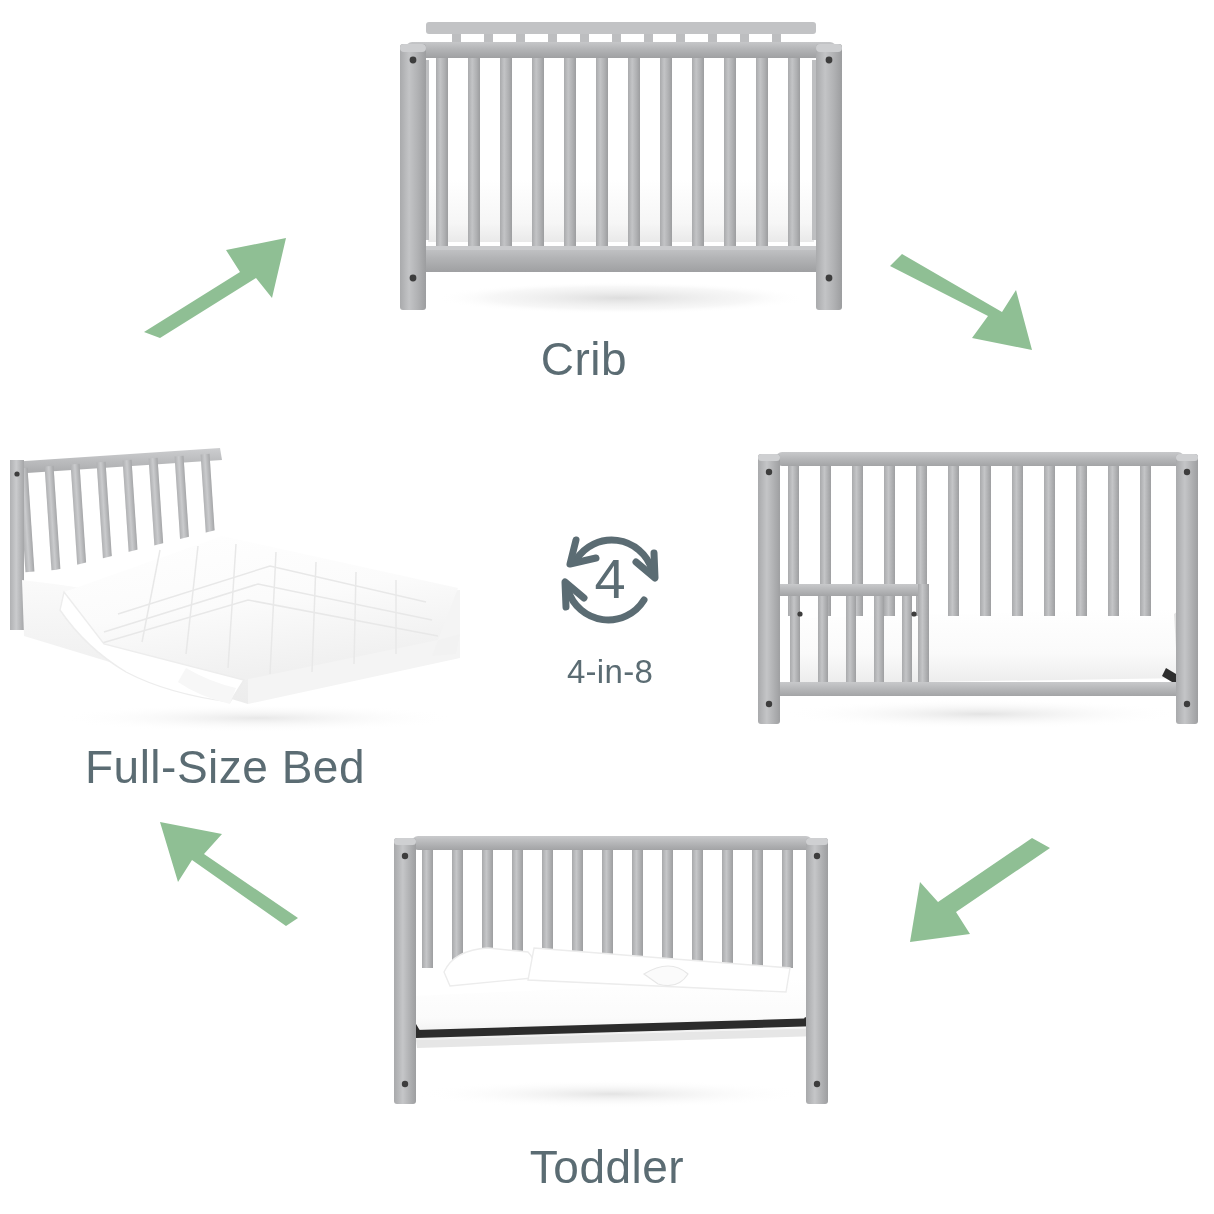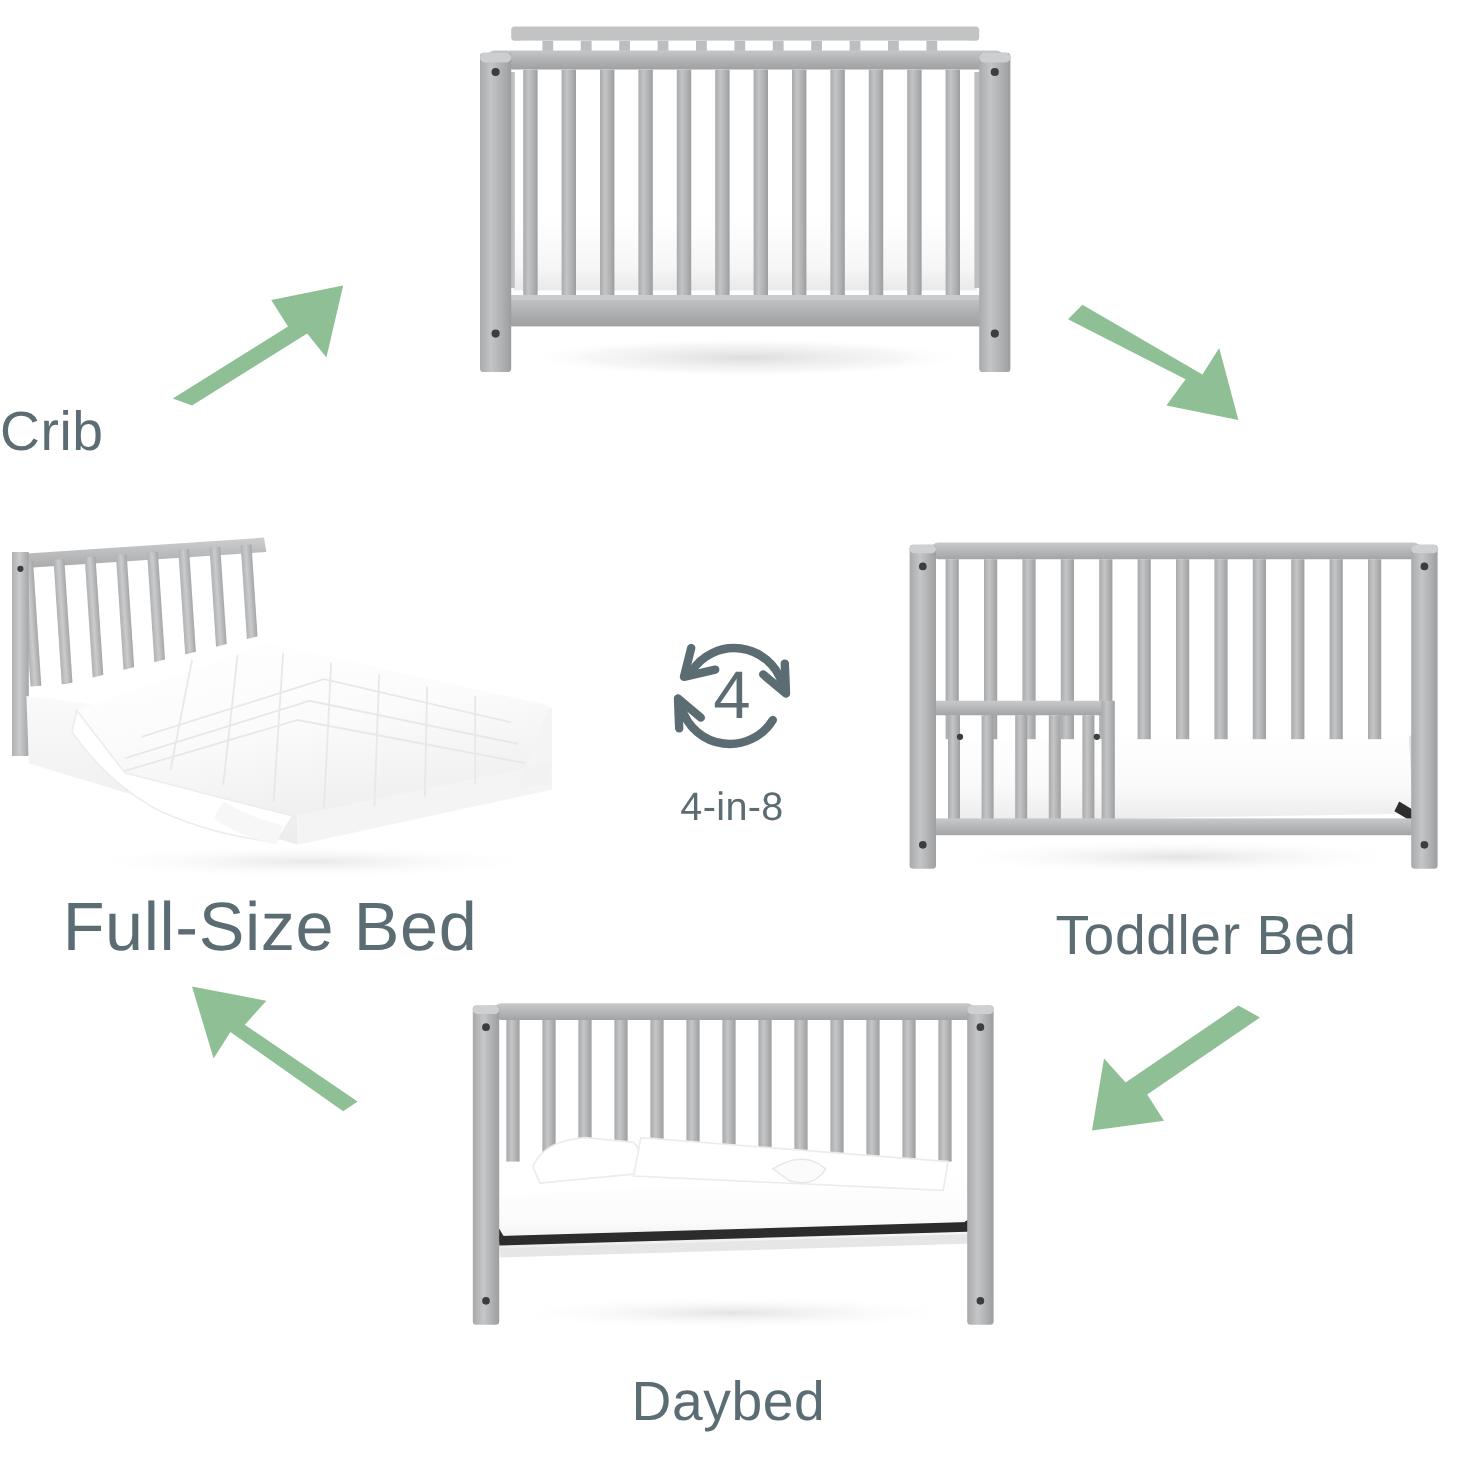--- a/index.html
+++ b/index.html
@@ -25,22 +25,22 @@
 
   
   .label {
     position: absolute;
     color: #5b6c73;
     font-family: "Liberation Sans", sans-serif;
     font-weight: 400;
     white-space: nowrap;
     letter-spacing: 0.5px;
   }
-  #label-crib      { left: 0;    top: 332px;  width: 1136px; text-align: left; font-size: 46px; }
-  #label-full      { left: 20px; top: 740px;  width: 410px;  text-align: center; font-size: 57px; }
+  #label-crib      { left: 16px;    top: 332px;  width: 1136px; text-align: center; font-size: 46px; }
+  #label-full      { left: 20px; top: 740px;  width: 410px;  text-align: center; font-size: 46px; }
   #label-toddler   { left: 800px;top: 752px;  width: 410px;  text-align: center; font-size: 46px; }
   #label-daybed    { left: 0;    top: 1140px; width: 1214px; text-align: center; font-size: 46px; }
 
   
   #center-badge {
     position: absolute;
     left: 455px;
     top: 518px;
     width: 310px;
     text-align: center;
@@ -389,16 +389,15 @@
 
       <path d="M94 102 L100 78 L74 84" fill="none" stroke="#5b6c73" stroke-width="7" stroke-linecap="round" stroke-linejoin="round" opacity="0"></path>
 
       <text x="62" y="80" text-anchor="middle" font-family="Liberation Sans, sans-serif" font-size="56" fill="#5b6c73">4</text>
     </svg>
     <div class="badge-line" id="badge-line1">4-in-8</div>
   </div>
 
   <div class="label" id="label-crib">Crib</div>
   <div class="label" id="label-full">Full-Size Bed</div>
-  <div class="label" id="label-toddler">Toddler Bed</div>
-  <div class="label" id="label-daybed">Daybed</div>
+  <div class="label" id="label-daybed">Toddler</div>
 
 </div>
 
 </body></html>

